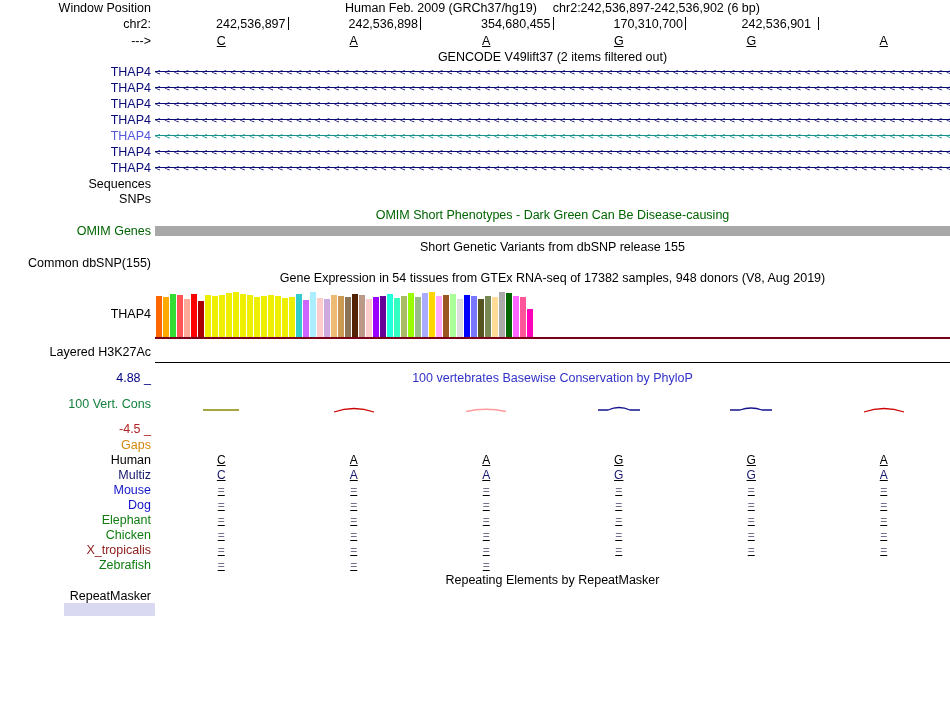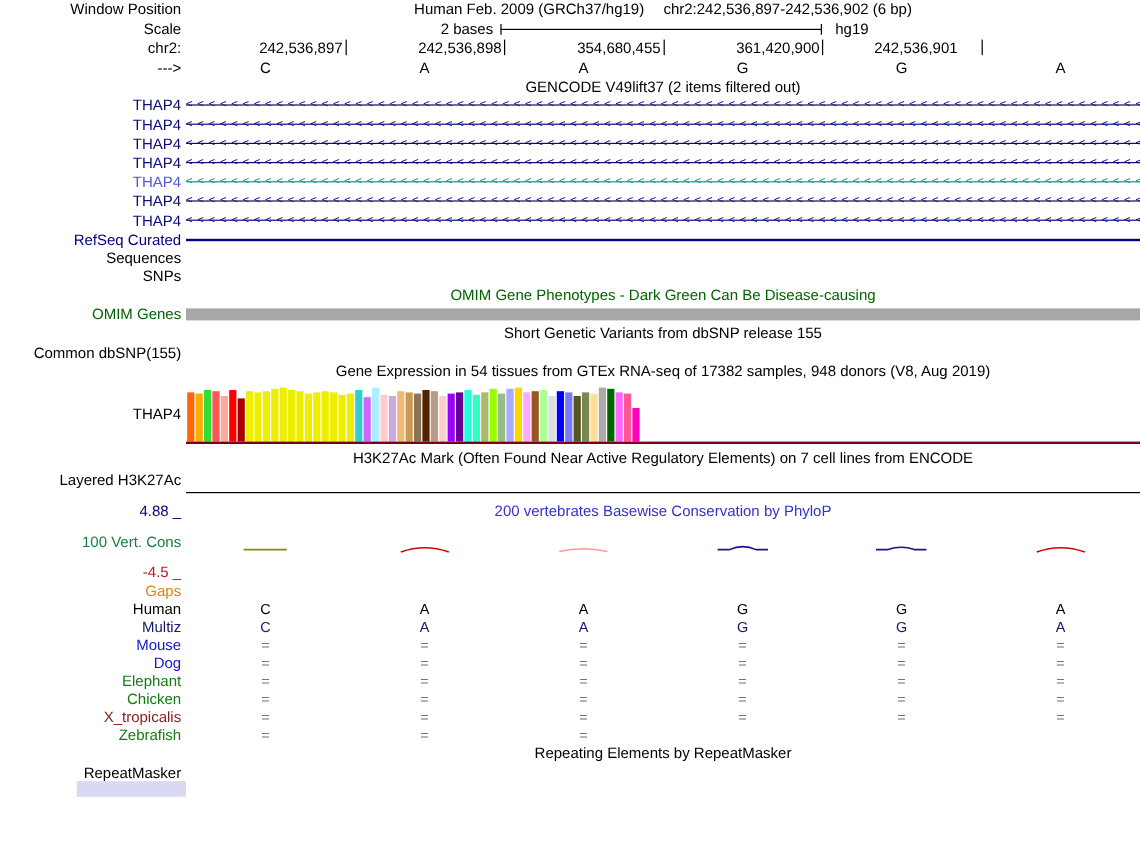--- a/index.html
+++ b/index.html
@@ -1,20 +1,20 @@
 <!DOCTYPE html>
 <html><head>
 <meta charset="utf-8">
 <style>
   * { box-sizing: border-box; }
   body { margin:0; background:#fff; font-family:"Liberation Sans","DejaVu Sans",sans-serif; font-size:12.5px; color:#000; }
   .page { width:950px; height:713px; position:relative; overflow:hidden; background:#fff; }
   .row { display:flex; align-items:center; }
   .lbl { flex:0 0 155px; text-align:right; padding-right:4px; white-space:nowrap; overflow:hidden; }
-  .trk { flex:1 1 auto; position:relative; height:100%; min-width:0; }
+  .trk { flex:1 1 auto; position:relative; height:100%; min-width:0;text-decoration:underline; }
   .ctitle { position:absolute; left:0; right:0; top:50%; transform:translateY(-50%); text-align:center; white-space:nowrap; }
   .flexc { display:flex; justify-content:center; gap:16px; }
 
   .h16{height:16px} .h15{height:15px}
   .r-title{height:16px} .r-scale{height:16px} .r-ruler{height:16px} .r-bases{height:17px} .r-gtitle{height:15px}
   .r-refseq-t{height:15px} .r-refseq{height:15px} .r-pub{height:17px} .r-seq{height:15px} .r-snp{height:15px}
   .r-omim-t{height:17px} .r-omim{height:16px} .r-dbsnp-t{height:16px} .r-dbsnp{height:15px}
   .r-gtex-t{height:16px} .r-gtex{height:56px}
   .r-h3k-t{height:17px} .r-h3k{height:27px}
   .r-phy-t{height:18px} .r-phy{height:34px} .r-phy-min{height:16px}
@@ -64,41 +64,33 @@
   <div class="row r-title">
     <div class="lbl">Window Position</div>
     <div class="trk">
       <div class="ctitle flexc">
         <span>Human Feb. 2009 (GRCh37/hg19)</span>
         <span>chr2:242,536,897-242,536,902 (6 bp)</span>
       </div>
     </div>
   </div>
 
-  <div class="row r-scale">
-    <div class="lbl">Scale</div>
-    <div class="trk">
-      <span class="scale-text">2 bases</span>
-      <div class="scale-bar"></div>
-      <span class="scale-asm">hg19</span>
-    </div>
-  </div>
 
   <div class="row r-ruler">
     <div class="lbl">chr2:</div>
     <div class="trk" id="ruler-track">
         <div class="tick-label" style="right: 664.5px;">242,536,897</div>
         <div class="tick-mark" style="left: 132.5px;"></div>
         <div class="tick-label" style="right: 532px;">242,536,898</div>
         <div class="tick-mark" style="left: 265px;"></div>
         <div class="tick-label" style="right: 399.5px;">354,680,455</div>
         <div class="tick-mark" style="left: 397.5px;"></div>
-        <div class="tick-label" style="right: 267px;">361,420,900</div>
+        <div class="tick-label" style="right: 267px;">170,310,700</div>
         <div class="tick-mark" style="left: 530px;"></div>
-        <div class="tick-label" style="right: 152px;">242,536,901</div>
+        <div class="tick-label" style="right: 139px;">242,536,901</div>
         <div class="tick-mark" style="left: 662.5px;"></div>
       </div>
   </div>
 
   <div class="row r-bases">
     <div class="lbl">---&gt;</div>
     <div class="trk" id="bases-track">
         <div class="base-cell">C</div>
         <div class="base-cell">A</div>
         <div class="base-cell">A</div>
@@ -159,40 +151,34 @@
       </div>
       <div class="row h16">
         <div class="lbl" style="color: rgb(12, 12, 120);">THAP4</div>
         <div class="trk">
           <div class="tx-line" style="background: rgb(12, 12, 120);"></div>
           <div class="tx-arrows" style="color: rgb(12, 12, 120);">&lt;&lt;&lt;&lt;&lt;&lt;&lt;&lt;&lt;&lt;&lt;&lt;&lt;&lt;&lt;&lt;&lt;&lt;&lt;&lt;&lt;&lt;&lt;&lt;&lt;&lt;&lt;&lt;&lt;&lt;&lt;&lt;&lt;&lt;&lt;&lt;&lt;&lt;&lt;&lt;&lt;&lt;&lt;&lt;&lt;&lt;&lt;&lt;&lt;&lt;&lt;&lt;&lt;&lt;&lt;&lt;&lt;&lt;&lt;&lt;&lt;&lt;&lt;&lt;&lt;&lt;&lt;&lt;&lt;&lt;&lt;&lt;&lt;&lt;&lt;&lt;&lt;&lt;&lt;&lt;&lt;&lt;&lt;&lt;&lt;&lt;&lt;&lt;&lt;&lt;</div>
         </div>
       </div>
     </div>
 
-  <div class="row r-refseq">
-    <div class="lbl c-navy">RefSeq Curated</div>
-    <div class="trk">
-      <div class="refseq-line"></div>
-    </div>
-  </div>
 
   <div class="row r-seq">
     <div class="lbl">Sequences</div>
     <div class="trk"></div>
   </div>
   <div class="row r-snp">
     <div class="lbl">SNPs</div>
     <div class="trk"></div>
   </div>
 
   <div class="row r-omim-t">
     <div class="lbl"></div>
     <div class="trk">
-      <div class="ctitle c-green">OMIM Gene Phenotypes - Dark Green Can Be Disease-causing</div>
+      <div class="ctitle c-green">OMIM Short Phenotypes - Dark Green Can Be Disease-causing</div>
     </div>
   </div>
   <div class="row r-omim">
     <div class="lbl c-green">OMIM Genes</div>
     <div class="trk">
       <div class="omim-bar"></div>
     </div>
   </div>
 
   <div class="row r-dbsnp-t">
@@ -268,37 +254,31 @@
           <div class="gtex-bar" style="background: rgb(170, 170, 170); height: 45px;"></div>
           <div class="gtex-bar" style="background: rgb(0, 102, 0); height: 44px;"></div>
           <div class="gtex-bar" style="background: rgb(255, 102, 255); height: 41px;"></div>
           <div class="gtex-bar" style="background: rgb(255, 85, 153); height: 40px;"></div>
           <div class="gtex-bar" style="background: rgb(255, 0, 187); height: 28px;"></div>
         </div>
       <div class="gtex-baseline"></div>
     </div>
   </div>
 
-  <div class="row r-h3k-t">
-    <div class="lbl"></div>
-    <div class="trk">
-      <div class="ctitle">H3K27Ac Mark (Often Found Near Active Regulatory Elements) on 7 cell lines from ENCODE</div>
-    </div>
-  </div>
   <div class="row r-h3k top">
     <div class="lbl">Layered H3K27Ac</div>
     <div class="trk">
       <div class="h3k-line"></div>
     </div>
   </div>
 
   <div class="row r-phy-t">
     <div class="lbl c-navy">4.88 _</div>
     <div class="trk">
-      <div class="ctitle c-blue">200 vertebrates Basewise Conservation by PhyloP</div>
+      <div class="ctitle c-blue">100 vertebrates Basewise Conservation by PhyloP</div>
     </div>
   </div>
   <div class="row r-phy">
     <div class="lbl c-purple">100 Vert. Cons</div>
     <div class="trk">
       <div id="phylop-arcs">
           <div class="arc-wrap" style="left: 43.25px;"><svg width="46" height="12" viewBox="0 0 46 12">
               <path d="M5 7 L41 7" fill="none" stroke="#8A8A00" stroke-width="1.3"></path>
             </svg></div>
           <div class="arc-wrap" style="left: 175.75px;"><svg width="46" height="12" viewBox="0 0 46 12">

